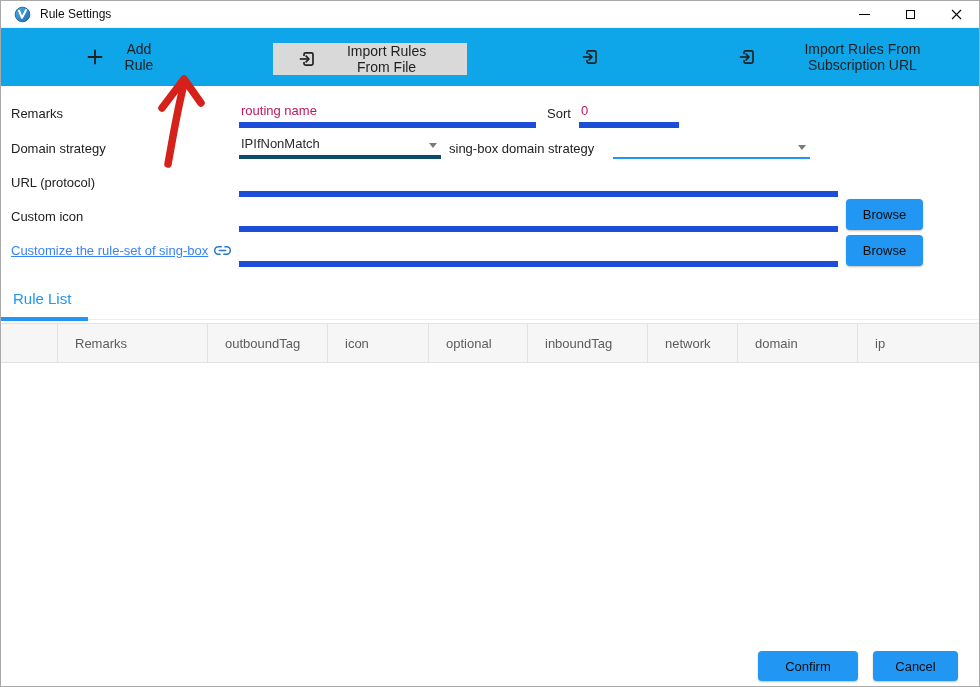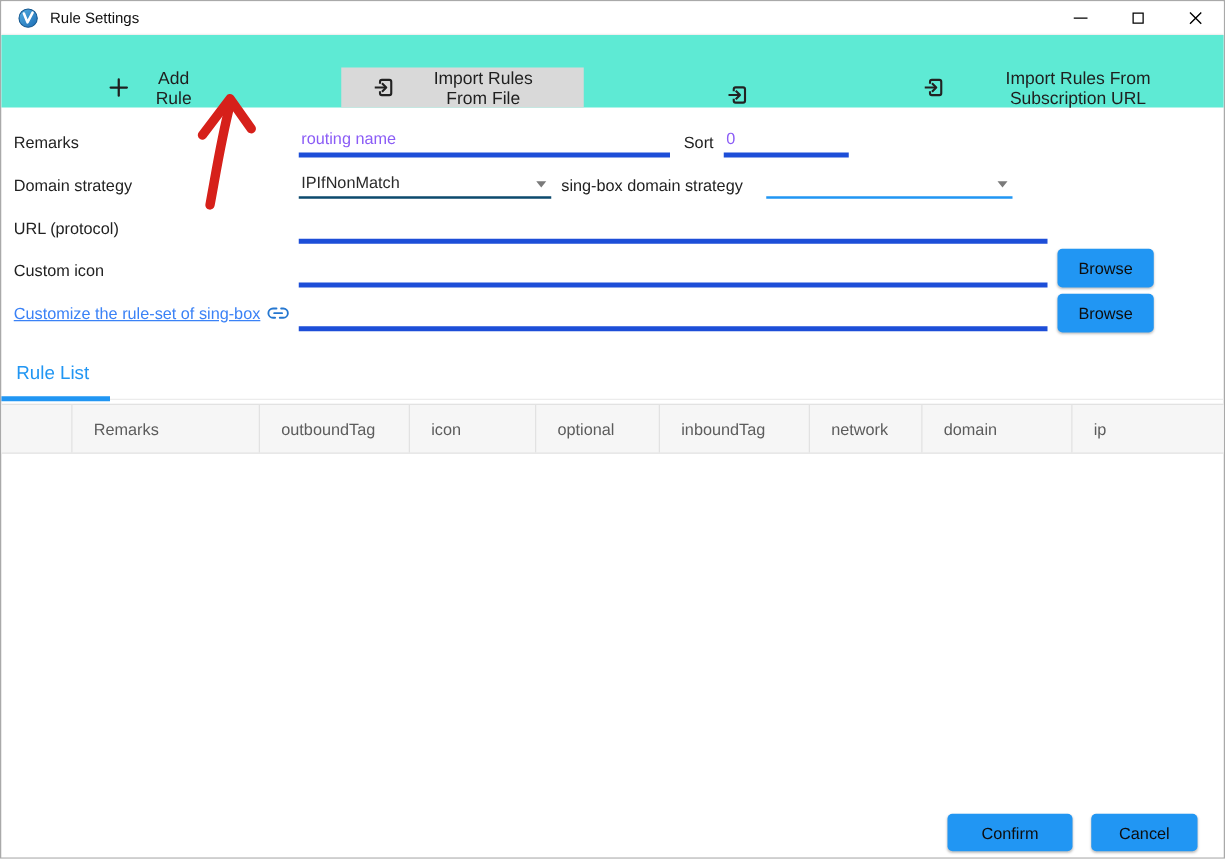--- a/index.html
+++ b/index.html
@@ -10,31 +10,31 @@
   
   .titlebar { position:absolute; left:0; top:0; width:100%; height:27px; background:#fff; display:flex; align-items:center; border-bottom:1px solid #f0f0f0; }
   .app-icon { width:17px; height:17px; margin:0 9px 0 13px; }
   .title-text { font-size:12px; color:#111; }
   .win-controls { position:absolute; right:0; top:0; height:27px; display:flex; }
   .win-btn { width:46px; height:27px; display:flex; align-items:center; justify-content:center; cursor:default; }
   .glyph-min { width:11px; height:1px; background:#000; display:block; }
   .glyph-max { width:9px; height:9px; border:1px solid #000; display:block; }
 
   
-  .toolbar { position:absolute; left:0; top:27px; width:100%; height:58px; background:#5eead4; display:flex; align-items:flex-end;gap:42px; }
+  .toolbar { position:absolute; left:0; top:27px; width:100%; height:58px; background:#0ea5e9; display:flex; align-items:center;gap:42px; }
   .tb-grip { width:10px; margin:6px 0 6px 3px; border-left:2px dotted #c8c8c8; }
   .tb-btn { display:flex; align-items:center; gap:13px; padding:0 24px; font-size:14px; color:#1f1f1f; background:transparent; border:none; cursor:default; }
   .tb-btn.active { background:#d9d9d9; margin-top:3px; }
   .tb-sep { width:1px; background:#dcdcdc; margin:6px 2px; }
   .tb-icon { width:20px; height:20px; flex:0 0 auto; }
 
   
   .form-label { position:absolute; font-size:13px; color:#222; white-space:nowrap; }
-  .u-input { position:absolute; border:none; outline:none; background:transparent; border-bottom:4px solid #1d4ed8; font-size:13px; color:#8b5cf6; padding:2px 2px 4px 2px; font-family:"Liberation Sans", sans-serif; }
-  .combo { position:absolute; border-bottom:2px solid #0c4a6e; display:flex; align-items:flex-end; justify-content:space-between; padding:0 4px 4px 2px; font-size:13px; color:#2b2b2b; height:24px; }
+  .u-input { position:absolute; border:none; outline:none; background:transparent; border-bottom:6px solid #1d4ed8; font-size:13px; color:#be185d; padding:2px 2px 4px 2px; font-family:"Liberation Sans", sans-serif; }
+  .combo { position:absolute; border-bottom:4px solid #0c4a6e; display:flex; align-items:flex-end; justify-content:space-between; padding:0 4px 4px 2px; font-size:13px; color:#2b2b2b; height:24px; }
   .combo.focused { border-bottom:2px solid #2196F3; }
   .caret { width:0; height:0; border-left:4px solid transparent; border-right:4px solid transparent; border-top:5px solid #7a7a7a; margin-bottom:3px; }
   .link-row { position:absolute; font-size:13px; color:#3b82f6; text-decoration:underline; display:flex; align-items:center; gap:5px; cursor:pointer; white-space:nowrap; }
   .btn-accent { position:absolute; background:#2196F3; border:none; border-radius:4px; font-size:13px; color:#0d0d0d; font-family:"Liberation Sans", sans-serif; box-shadow:0 1px 2px rgba(0,0,0,.25); cursor:default; }
 
   
   .tab-label { position:absolute; left:12px; top:289px; font-size:15px; color:#2196F3; cursor:default; }
   .tab-indicator { position:absolute; left:0; top:316px; width:87px; height:4px; background:#2196F3; }
   .tab-baseline { position:absolute; left:87px; top:318px; width:893px; height:1px; background:#ececec; }
   .grid-header { position:absolute; left:0; top:322px; width:980px; height:40px; display:flex; background:#f6f6f6; border-top:1px solid #e2e2e2; border-bottom:1px solid #e2e2e2; }

